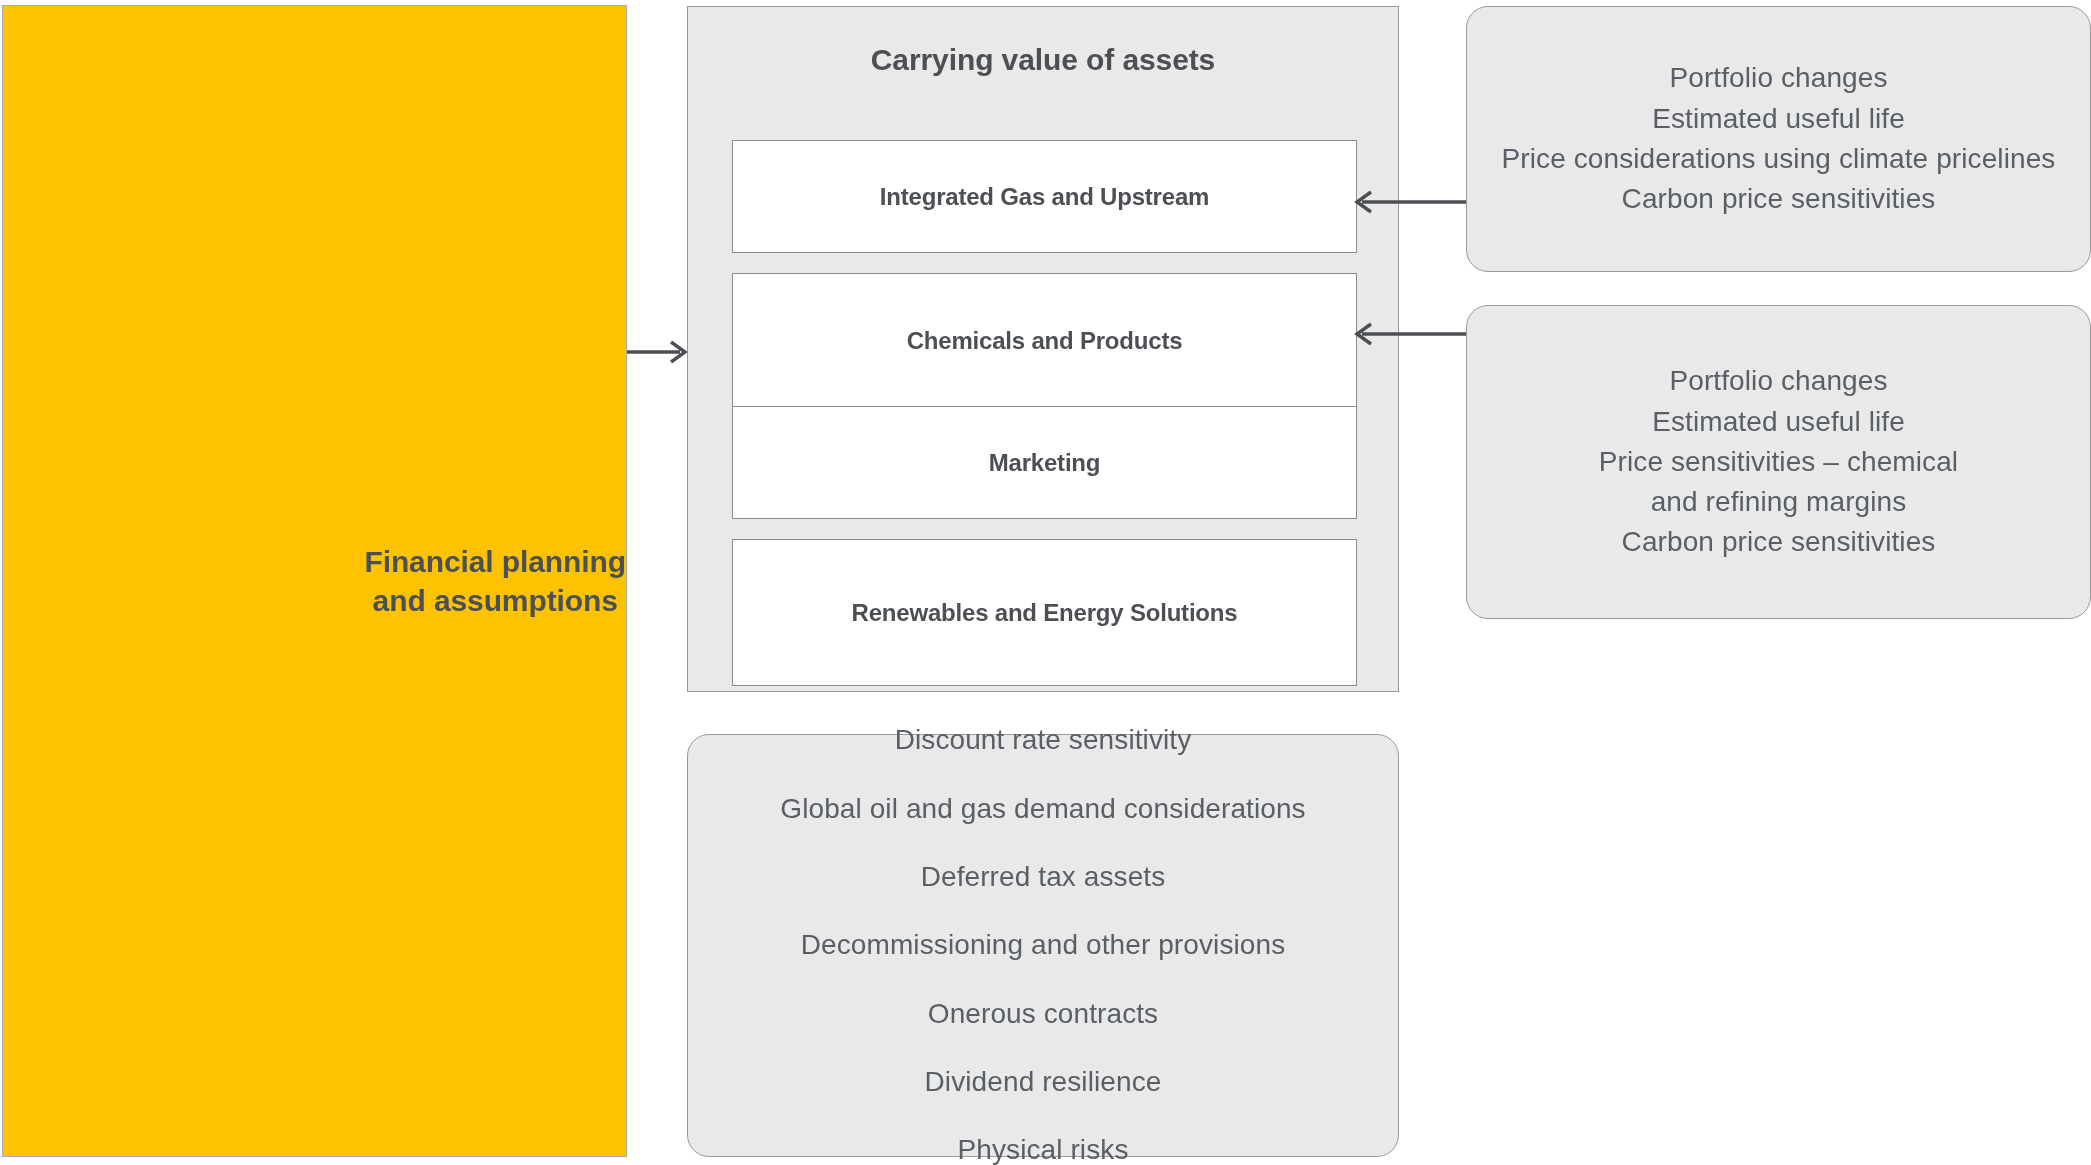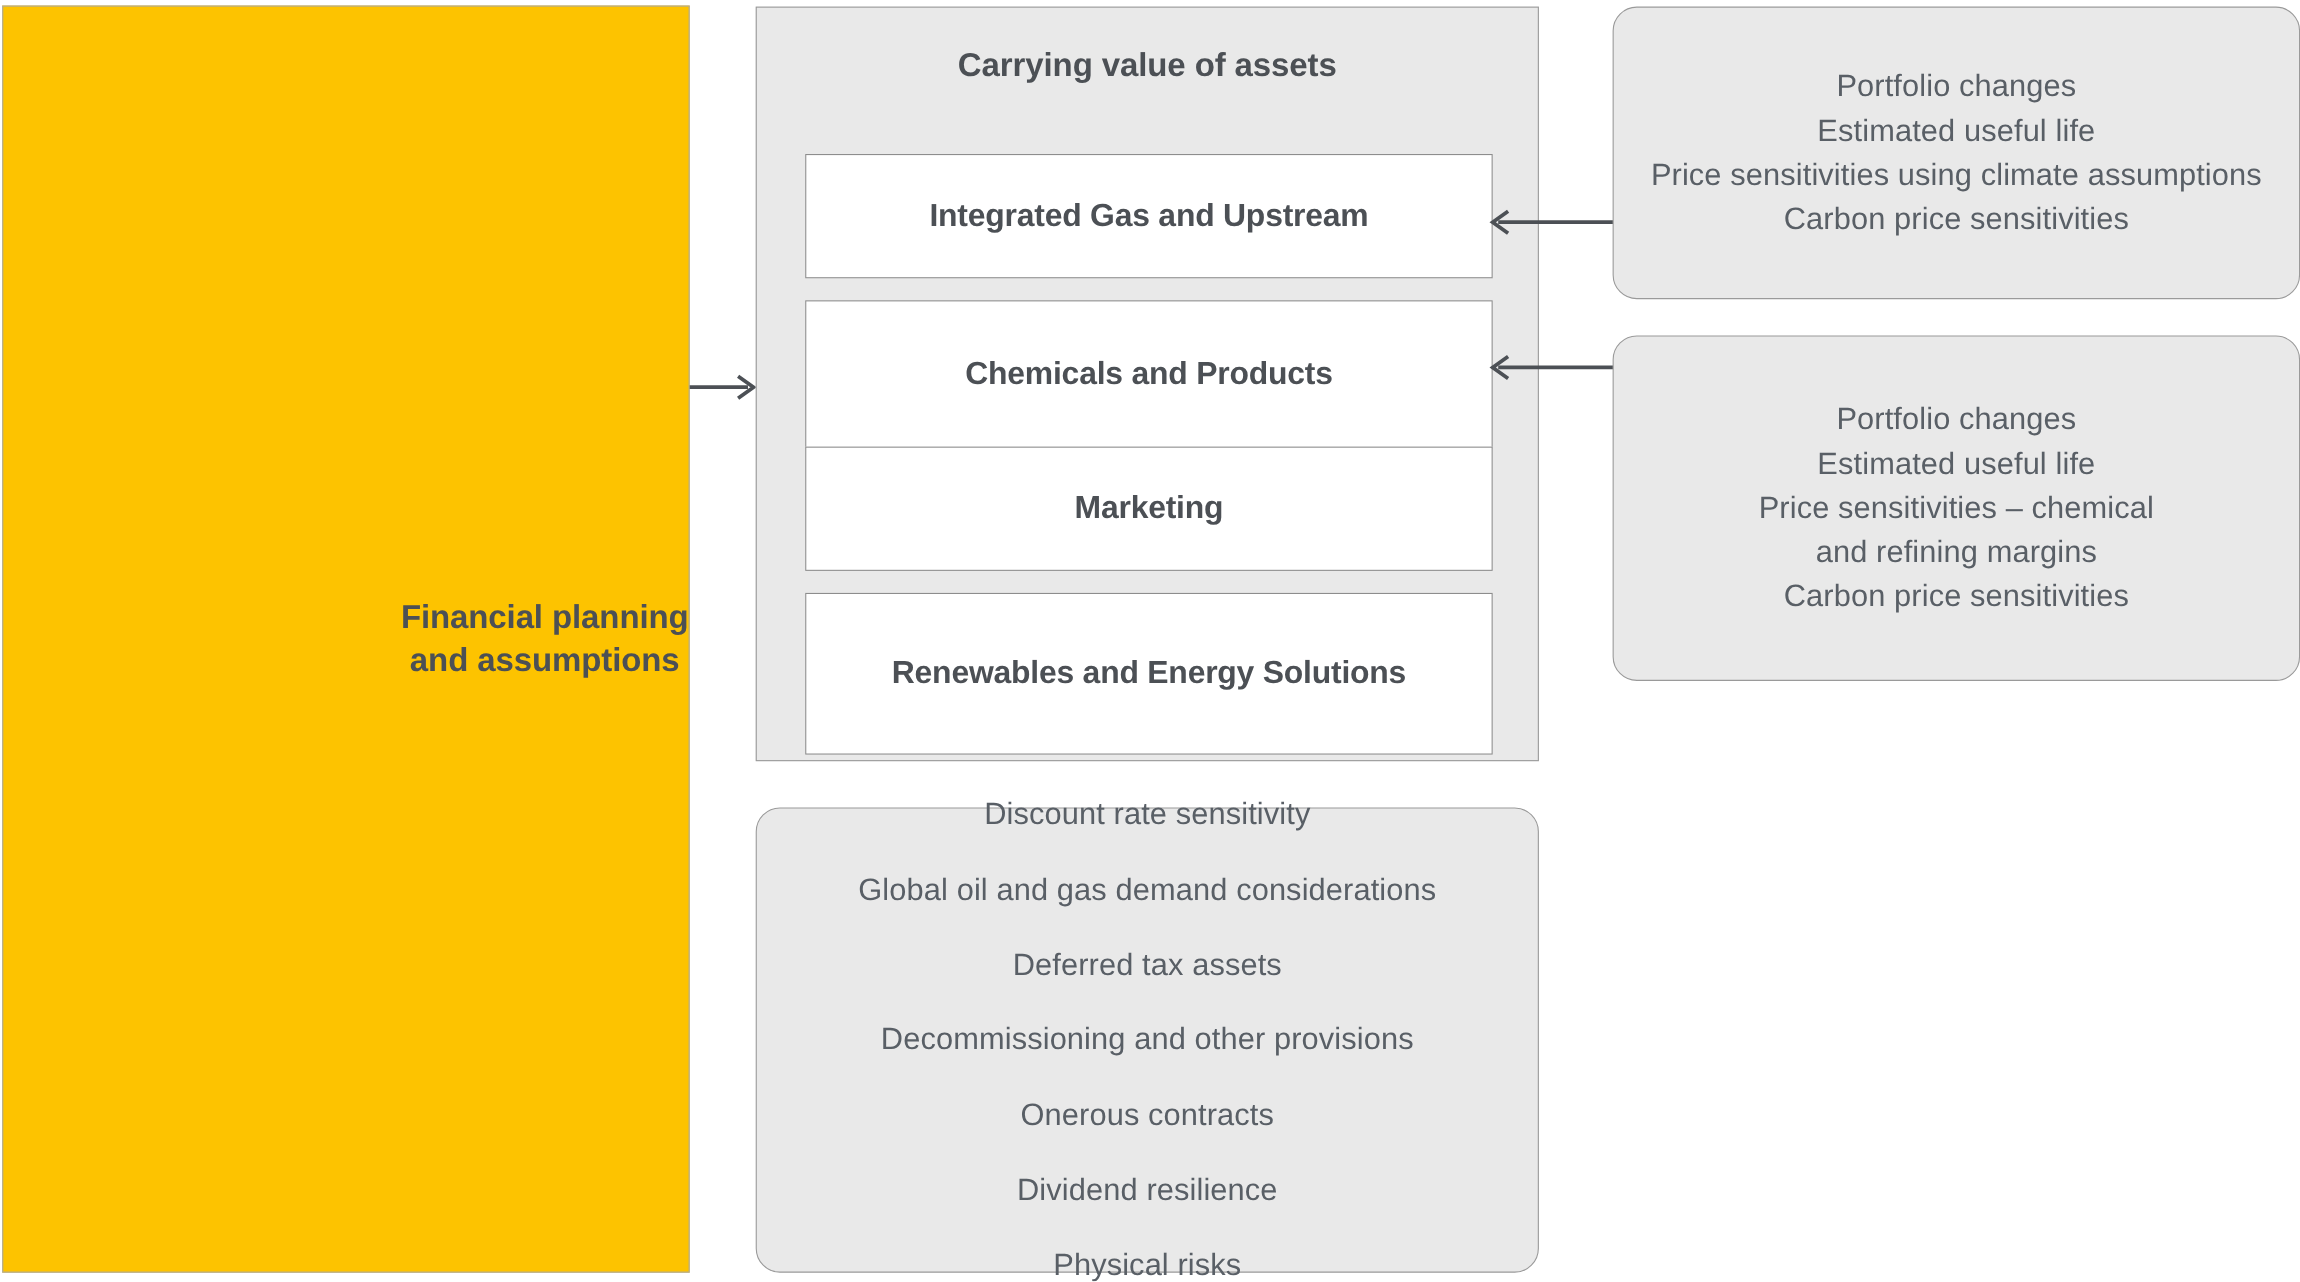--- a/index.html
+++ b/index.html
@@ -64,21 +64,21 @@
     box-sizing: border-box;
     background: #ffffff;
     border: 1px solid #8d8d8d;
     display: flex;
     align-items: center;
     justify-content: center;
   }
   .white-box-label {
     text-align: center;
     font-weight: bold;
-    font-size: 29px;
+    font-size: 24px;
     color: #4c5055;
     letter-spacing: -0.2px;
   }
 
   .list-box {
     display: flex;
     flex-direction: column;
     align-items: center;
     justify-content: center;
     border-radius: 22px;
@@ -141,21 +141,21 @@
   </svg>
 
   <svg class="arrow" style="left:1352px; top:322px; width:115px; height:24px;" viewBox="0 0 115 24">
     <line x1="115" y1="12" x2="10" y2="12" stroke="#4c5055" stroke-width="3.4"></line>
     <polyline points="19,2 5,12 19,22" fill="none" stroke="#4c5055" stroke-width="3.4"></polyline>
   </svg>
 
   <div class="box grey-box list-box" style="left:1466px; top:6px; width:625px; height:266px; padding:8px 14px;">
     <div class="list-line">Portfolio changes</div>
     <div class="list-line">Estimated useful life</div>
-    <div class="list-line">Price sensitivities using climate assumptions</div>
+    <div class="list-line">Price considerations using climate pricelines</div>
     <div class="list-line">Carbon price sensitivities</div>
   </div>
 
   <div class="box grey-box list-box" style="left:1466px; top:305px; width:625px; height:314px; padding:8px 14px;">
     <div class="list-line">Portfolio changes</div>
     <div class="list-line">Estimated useful life</div>
     <div class="list-line">Price sensitivities – chemical
 and refining margins</div>
     <div class="list-line">Carbon price sensitivities</div>
   </div>

